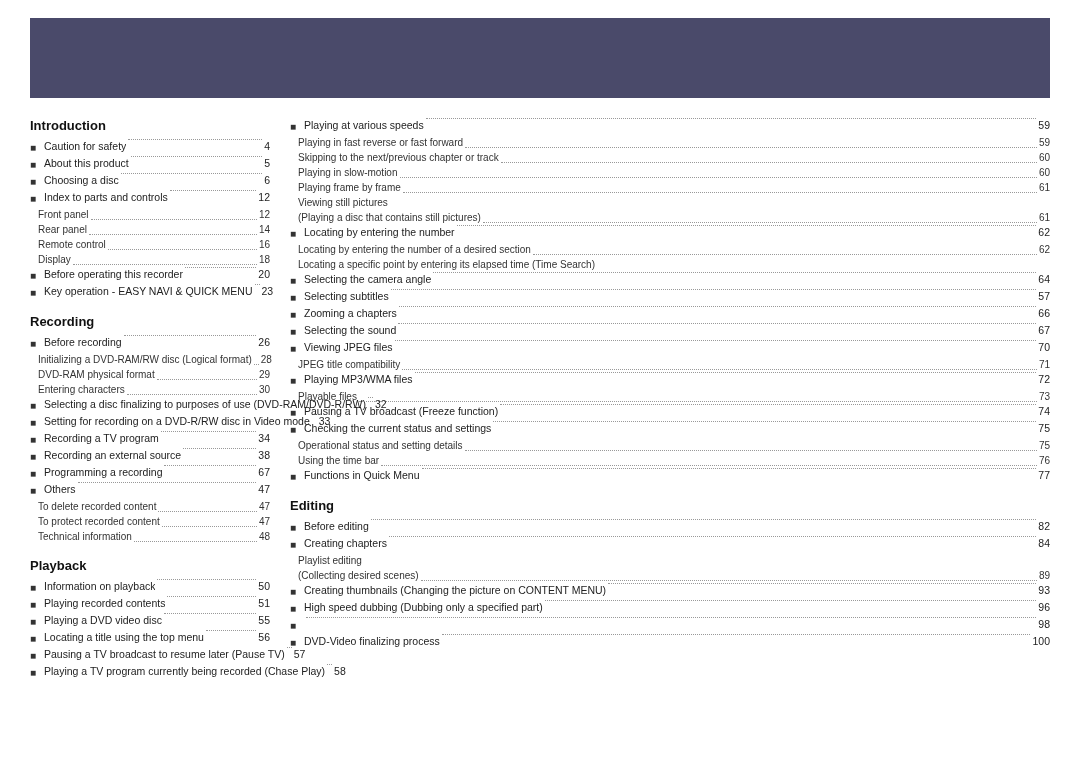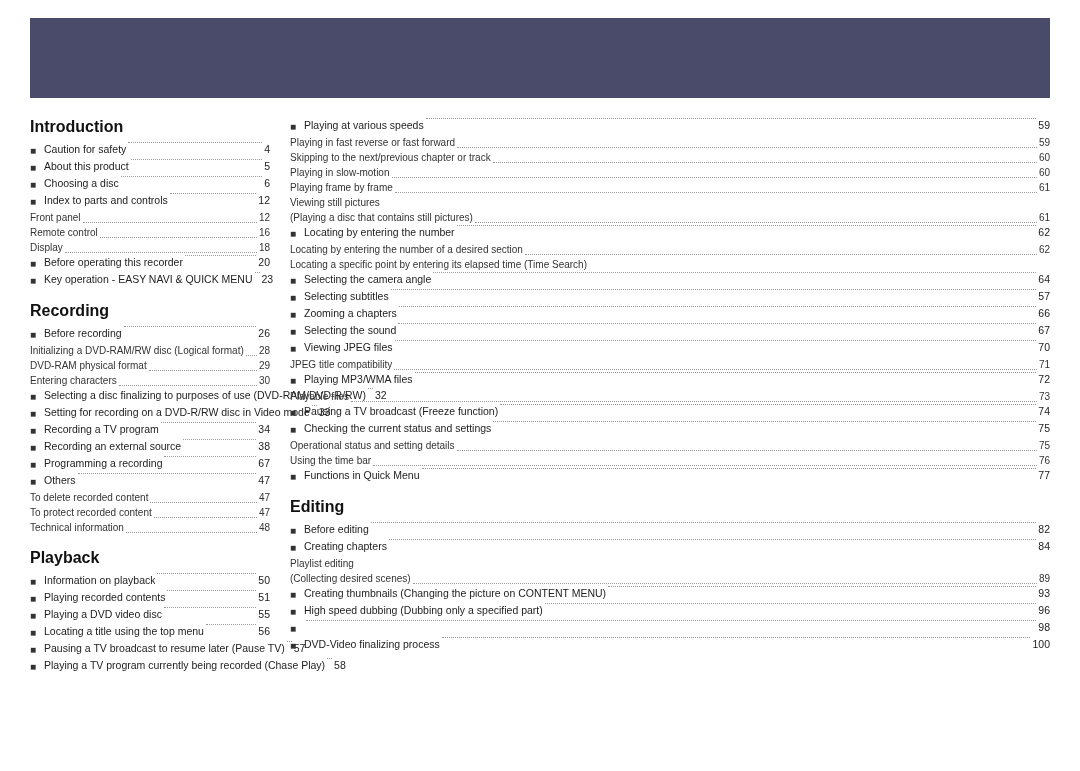--- a/index.html
+++ b/index.html
@@ -61,21 +61,21 @@
       width: 240px;
       flex-shrink: 0;
     }
 
     
     .right-col {
       flex: 1;
     }
 
     .section-title {
-      font-size: 16px;
+      font-size: 13px;
       font-weight: bold;
       color: #111;
       margin-bottom: 6px;
       margin-top: 14px;
       border-bottom: none;
     }
 
     .section-title:first-child {
       margin-top: 0;
     }
@@ -113,21 +113,21 @@
       border-bottom: 1px dotted #999;
       margin: 0 2px 2px 2px;
       min-width: 5px;
     }
 
     .toc-entry .page-num {
       white-space: nowrap;
     }
 
     .sub-entry {
-      margin-left: 0;
+      margin-left: 8px;
       font-size: 10px;
       color: #333;
       line-height: 1.5;
       margin-bottom: 0px;
     }
 
     .sub-entry-row {
       display: flex;
       align-items: flex-end;
     }
@@ -196,20 +196,27 @@
         </div>
         <div class="sub-entry">
           <div class="sub-entry-row">
             <span class="sub-label">Front panel</span>
             <span class="dots"></span>
             <span class="page-num">12</span>
           </div>
         </div>
         <div class="sub-entry">
           <div class="sub-entry-row">
+            <span class="sub-label">Rear panel</span>
+            <span class="dots"></span>
+            <span class="page-num">14</span>
+          </div>
+        </div>
+        <div class="sub-entry">
+          <div class="sub-entry-row">
             <span class="sub-label">Remote control</span>
             <span class="dots"></span>
             <span class="page-num">16</span>
           </div>
         </div>
         <div class="sub-entry">
           <div class="sub-entry-row">
             <span class="sub-label">Display</span>
             <span class="dots"></span>
             <span class="page-num">18</span>

